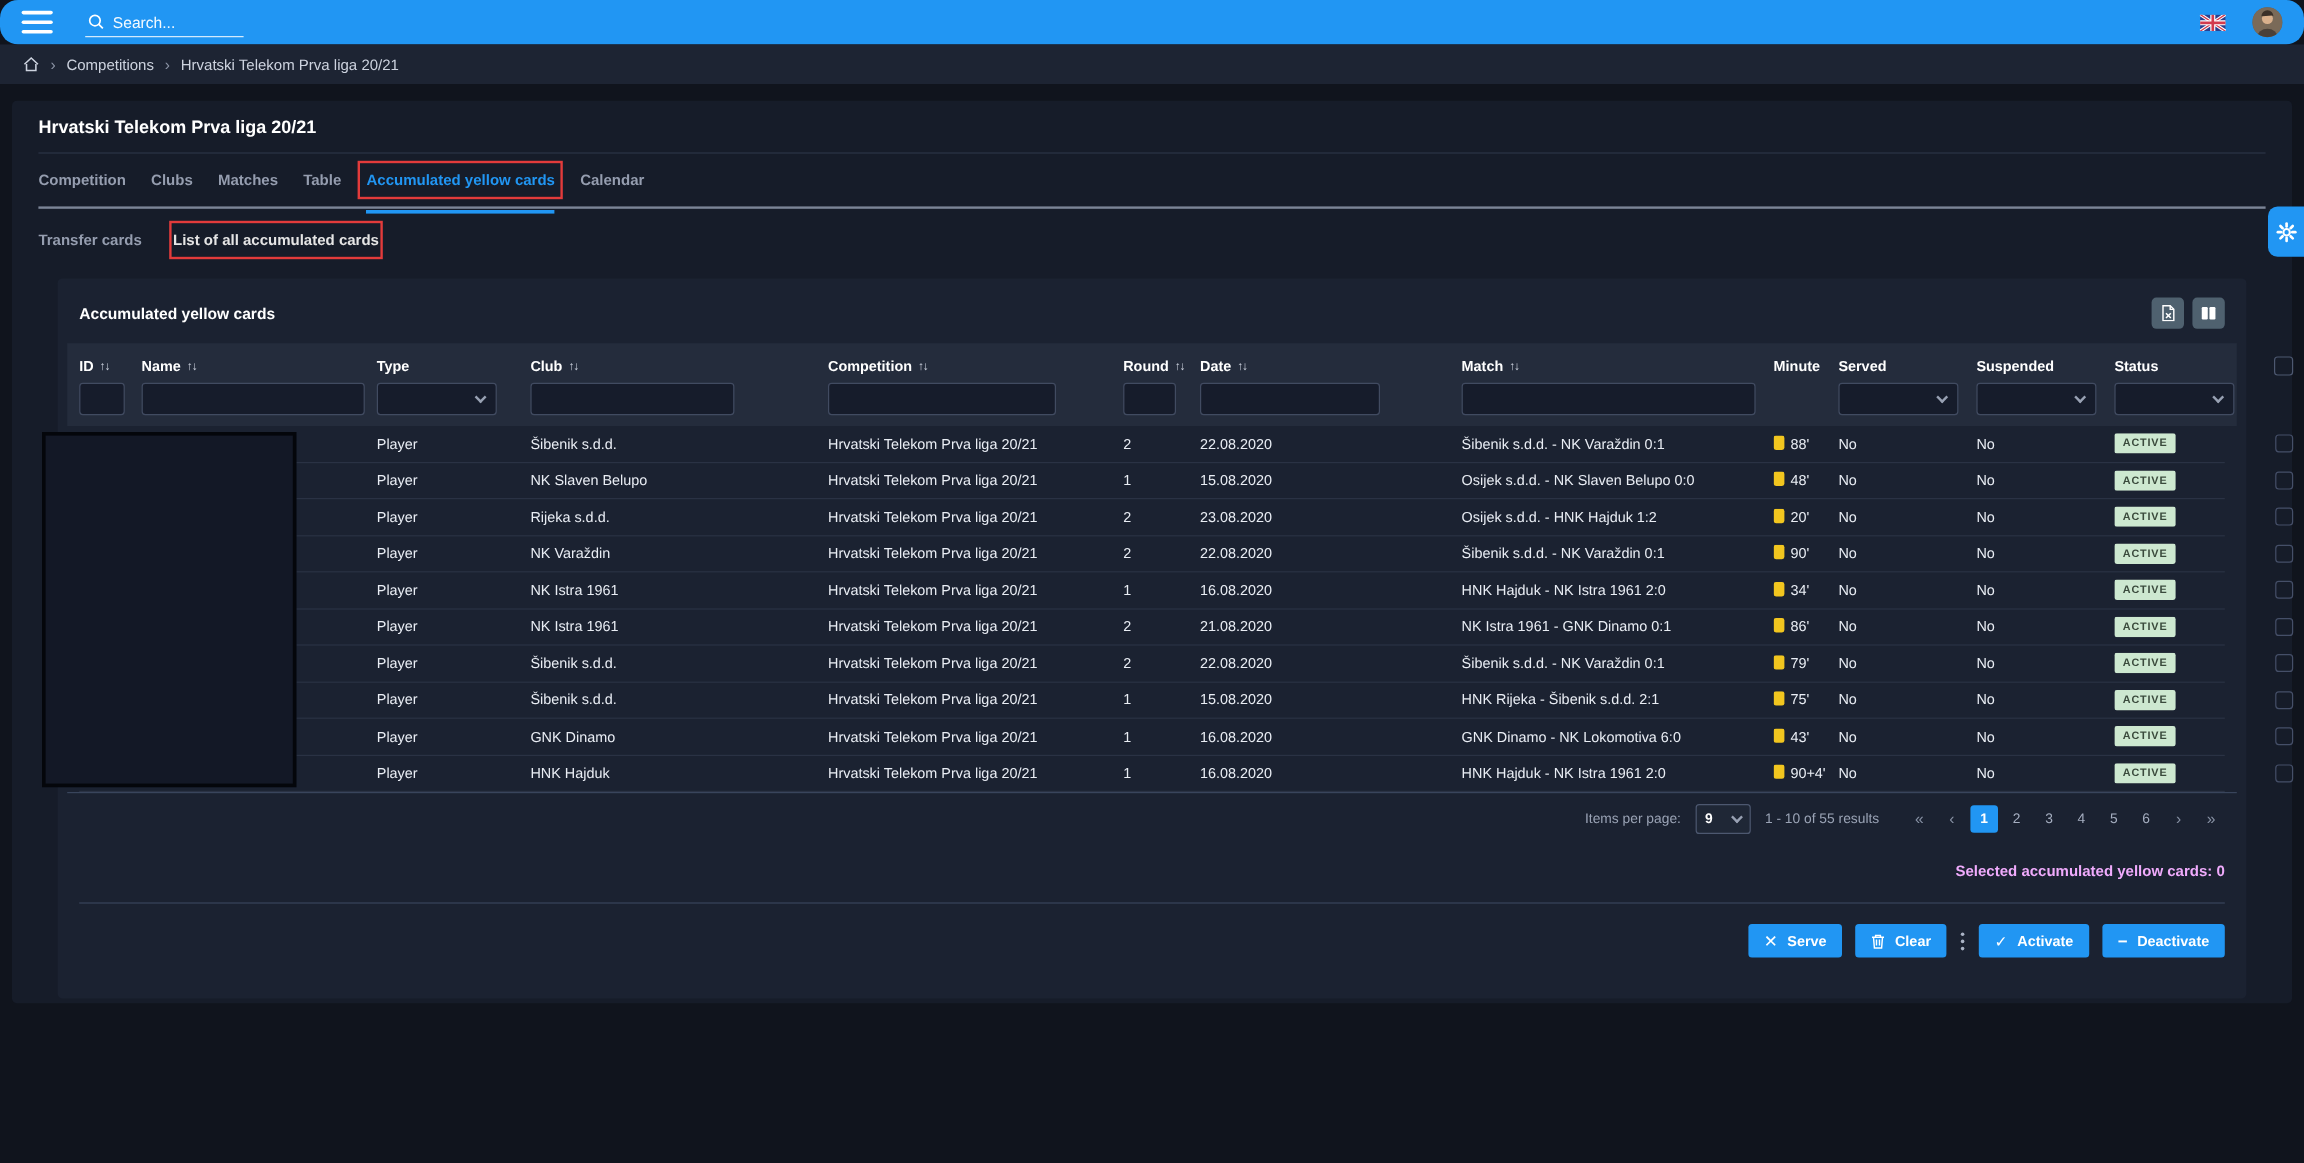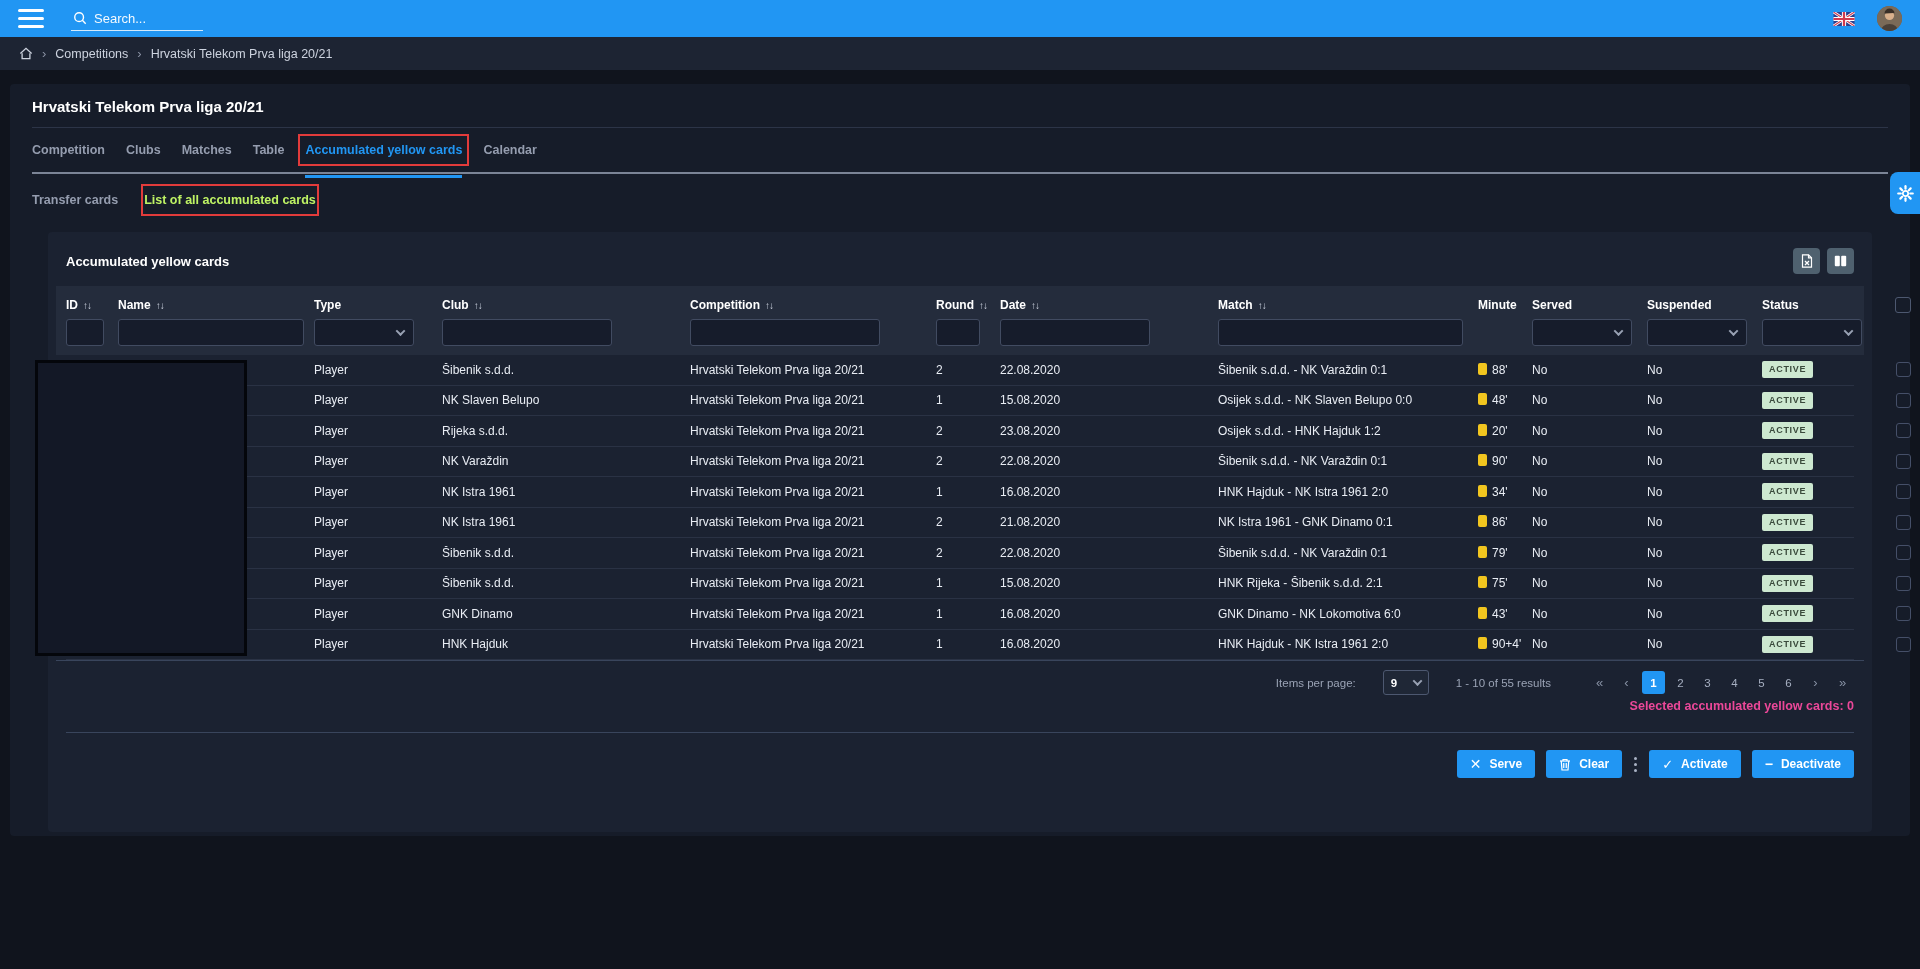--- a/index.html
+++ b/index.html
@@ -1,20 +1,20 @@
 <!DOCTYPE html>
 <html><head>
 <meta charset="utf-8">
 <style>
   * { margin:0; padding:0; box-sizing:border-box; }
   html,body { width:1920px; height:969px; overflow:hidden; }
   body { position:relative; background:#10141d; font-family:"Liberation Sans","DejaVu Sans",sans-serif; color:#e9edf4; }
 
   
-  .topbar { height:37px; background:#2196f3; display:flex; align-items:center; padding:0 18px; }
+  .topbar { height:37px; background:#2196f3; display:flex; align-items:center; padding:0 18px;border-radius:15px; }
   .hamburger { width:26px; height:19px; display:flex; flex-direction:column; justify-content:space-between; cursor:pointer; }
   .hamburger span { height:3px; background:#fff; border-radius:2px; }
   .searchbox { margin-left:27px; width:132px; display:flex; align-items:center; gap:7px; border-bottom:1px solid rgba(255,255,255,.8); padding:4px 2px; }
   .searchbox input { background:transparent; border:none; outline:none; color:#fff; font-size:13px; width:100%; font-family:inherit; }
   .searchbox input::placeholder { color:rgba(255,255,255,.95); }
   .top-spacer { flex:1; }
   .flag { width:22px; height:14px; margin-right:22px; cursor:pointer; border-radius:1px; overflow:hidden; }
   .avatar { width:25px; height:25px; border-radius:50%; overflow:hidden; cursor:pointer; background:#6b5d4f; }
 
   
@@ -28,21 +28,21 @@
   .card-divider { margin-top:12px; border-top:1px solid #2c3447; }
   .tabs-block { position:relative; }
   .tabs { display:flex; gap:21px; height:44px; align-items:center; font-size:12.5px; font-weight:700; color:#959daf; }
   .tab { cursor:pointer; position:relative; white-space:nowrap; }
   .tab.active { color:#2196f3; }
   .tab.annotated::after { content:''; position:absolute; inset:-9px -7px; border:2px solid #e23b3b; pointer-events:none; }
   .tabs-divider { position:relative; height:2px; background:#7b8496; }
   .tabs-underline { position:absolute; top:3px; height:3px; background:#2196f3; }
   .subtabs { display:flex; gap:26px; height:52px; align-items:center; font-size:12.5px; font-weight:700; color:#959daf; }
   .subtab { cursor:pointer; position:relative; white-space:nowrap; }
-  .subtab.active { color:#bef264; }
+  .subtab.active { color:#e5e5e5; }
   .subtab.annotated::after { content:''; position:absolute; inset:-9px -3px; border:2px solid #e23b3b; pointer-events:none; }
 
   .gear-btn { position:absolute; right:0; top:172px; width:30px; height:42px; background:#2196f3; border-radius:8px 0 0 8px; display:flex; align-items:center; justify-content:center; cursor:pointer; z-index:6; }
 
   
   .panel { margin:6px 16px 0; background:#1b2231; border-radius:4px; padding:0 18px; height:600px; position:relative; }
   .panel-head { padding-top:16px; display:flex; justify-content:space-between; align-items:center; }
   .panel-title { font-size:13px; font-weight:700; color:#fff; }
   .mini-actions { display:flex; gap:7px; }
   .mini-btn { width:27px; height:26px; background:#4f616f; border-radius:4px; display:flex; align-items:center; justify-content:center; cursor:pointer; }
@@ -61,28 +61,28 @@
 
   .trow { height:30.5px; border-bottom:1px solid #2a3244; font-size:12px; color:#e9edf4; }
   .td { padding-right:10px; white-space:nowrap; overflow:hidden; }
   .minute-cell { display:flex; align-items:flex-start; gap:5px; }
   .ycard { width:9px; height:12px; background:#f2c61f; border-radius:2px; display:inline-block; }
   .badge { display:inline-block; background:#cde8d0; color:#3a4a3c; font-size:9px; font-weight:700; letter-spacing:.7px; padding:4px 7px; border-radius:2px; line-height:1; }
   .row-cb { width:15px; height:15px; border:1px solid #454f68; border-radius:3px; cursor:pointer; display:inline-block; }
 
   .table-endline { margin:0 -10px; border-top:1px solid #39455c; }
 
-  .pager-row { margin-top:9px; display:flex; justify-content:flex-end; align-items:center; gap:27px; font-size:11.5px; color:#9aa3b5; }
+  .pager-row { margin-top:9px; display:flex; justify-content:flex-end; align-items:center; gap:12px; font-size:11.5px; color:#9aa3b5; }
   .pp-select { width:46px; height:25px; border:1px solid #4d5870; border-radius:3px; display:flex; align-items:center; justify-content:space-between; padding:0 7px; color:#fff; font-weight:700; cursor:pointer; background:#1f2736; }
   .pager { display:flex; align-items:center; gap:4px; margin-left:10px; }
   .pg { min-width:23px; height:23px; display:flex; align-items:center; justify-content:center; cursor:pointer; color:#a6afc1; border-radius:3px; }
   .pg.arrow { color:#8791a4; font-size:13px; }
   .pg.active { background:#2196f3; color:#fff; font-weight:700; }
 
-  .selected-row { margin-top:4px; display:flex; justify-content:flex-end; font-size:12.5px; font-weight:700; color:#ec4899; }
+  .selected-row { margin-top:24px; display:flex; justify-content:flex-end; font-size:12.5px; font-weight:700; color:#f0abfc; }
   .actions-divider { margin-top:19px; border-top:1px solid #39455c; }
   .btn-row { margin-top:17px; display:flex; justify-content:flex-end; align-items:center; gap:11px; }
   .btn { display:flex; align-items:center; gap:8px; background:#2196f3; color:#fff; font-size:12px; font-weight:700; height:28px; padding:0 13px; border-radius:3px; border:none; cursor:pointer; font-family:inherit; }
   .btn .bi { font-size:14px; font-weight:400; line-height:1; }
   .dots { display:flex; flex-direction:column; gap:3px; margin:0 1px; }
   .dots i { width:3px; height:3px; border-radius:50%; background:#aab3c5; }
 
   .redaction { position:absolute; left:35px; top:360px; width:212px; height:296px; background:#131826; border:3px solid #04060b; z-index:5; }
 </style>
 </head>

